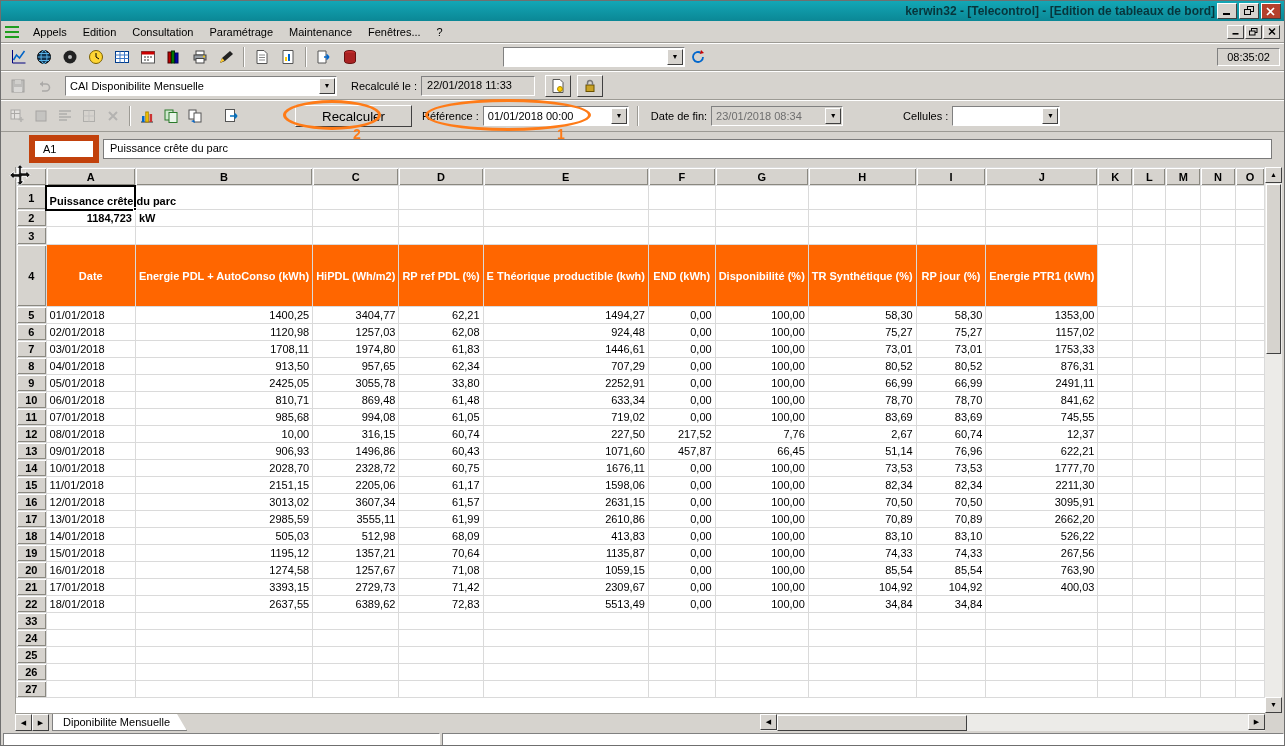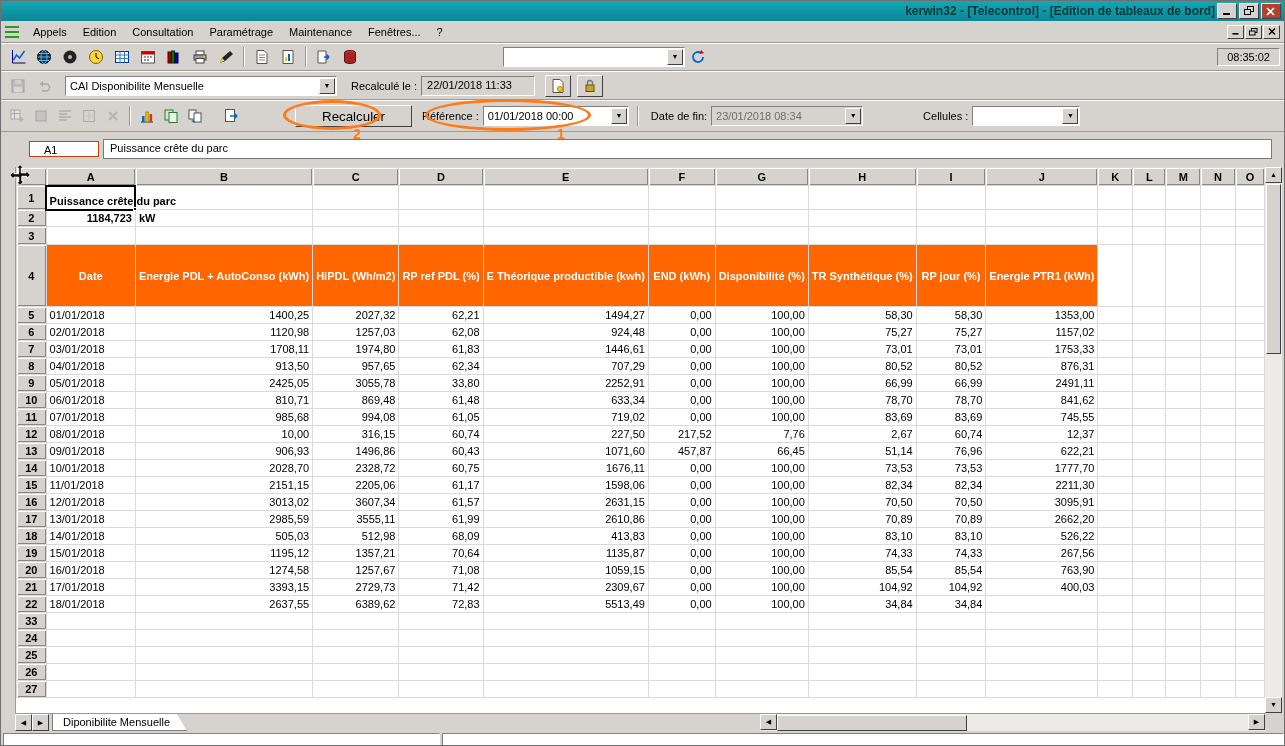--- a/index.html
+++ b/index.html
@@ -31,21 +31,21 @@
   .combo { height:20px; background:#fff; border:1px solid; border-color:#808080 #fff #fff #808080; display:flex; align-items:center; flex:none; }
   .combo .val { flex:1; padding:0 4px; white-space:nowrap; overflow:hidden; }
   .combo .drop { width:16px; height:16px; margin:1px; background:#d6d3ce; border:1px solid; border-color:#fff #404040 #404040 #fff; font-size:7px; line-height:14px; text-align:center; color:#000; }
   .combo.disabled { background:#d6d3ce; color:#6e6e6e; }
   .sunken-field { height:20px; background:#d6d3ce; border:1px solid; border-color:#808080 #fff #fff #808080; padding:2px 5px; white-space:nowrap; flex:none; }
   .clockbox { margin-left:auto; border:1px solid; border-color:#808080 #fff #fff #808080; padding:2px 9px; background:#d6d3ce; white-space:nowrap; }
   .push-btn { height:22px; padding:2px 26px; background:#d6d3ce; border:1px solid; border-color:#fff #404040 #404040 #fff; white-space:nowrap; flex:none; }
 
   
   .formula-row { height:26px; margin-top:4px; display:flex; align-items:center; padding:2px 12px 2px 28px; gap:4px; }
-  .cellref { width:70px; height:16px; background:#fff; border:1px solid #c2410c; padding:2px 14px; }
+  .cellref { width:70px; height:28px; background:#fff; border:6px solid #c2410c; padding:2px 8px; }
   .fx-field { flex:1; height:20px; background:#fff; border:1px solid #7a7a7a; padding:2px 6px; white-space:nowrap; overflow:hidden; }
 
   
   .grid-wrap { position:absolute; top:166px; left:14px; width:1250px; height:546px; background:#fff; overflow:hidden; border-left:1px solid #9c9a94; }
   table.grid { border-collapse:collapse; table-layout:fixed; }
   .grid tr { height:17px; }
   .grid td { border:1px solid #dadada; overflow:hidden; white-space:nowrap; padding:0 3px; font-size:11px; vertical-align:middle; background:#fff; }
   .col-head, .row-head, .corner-cell { background:#d6d3ce !important; text-align:center; font-weight:bold; border:1px solid #9c9a94;
       box-shadow: inset 1px 1px 0 #fff, inset -1px -1px 0 #8a8880; }
   .hdr-cell { background:var(--header-orange,#ff6600) !important; color:#fff; font-weight:bold; text-align:center;
@@ -341,21 +341,21 @@
         </svg>
       </span>
     <button class="push-btn" style="margin-left:52px">Recalculer</button>
     <span class="tb-label" style="margin-left:10px">Référence :</span>
     <span class="combo" style="width:146px">
       <span class="val">01/01/2018 00:00</span>
       <span class="drop">▼</span>
     </span>
     <span class="sep" style="margin:0 8px"></span>
     <span class="tb-label">Date de fin:</span>
-    <span class="combo disabled" style="width:152px">
+    <span class="combo disabled" style="width:132px">
       <span class="val">23/01/2018 08:34</span>
       <span class="drop">▼</span>
     </span>
     <span class="tb-label" style="margin-left:60px">Cellules :</span>
     <span class="combo" style="width:108px">
       <span class="val"></span>
       <span class="drop">▼</span>
     </span>
   </div>
 
@@ -487,21 +487,21 @@
             <td></td>
             <td></td>
             <td></td>
             <td></td>
             <td></td>
           </tr>
           <tr>
             <td class="row-head">5</td>
             <td class="date-cell">01/01/2018</td>
             <td class="num">1400,25</td>
-            <td class="num">2027,32</td>
+            <td class="num">3404,77</td>
             <td class="num">62,21</td>
             <td class="num">1494,27</td>
             <td class="num">0,00</td>
             <td class="num">100,00</td>
             <td class="num">58,30</td>
             <td class="num">58,30</td>
             <td class="num">1353,00</td>
             <td></td>
             <td></td>
             <td></td>

